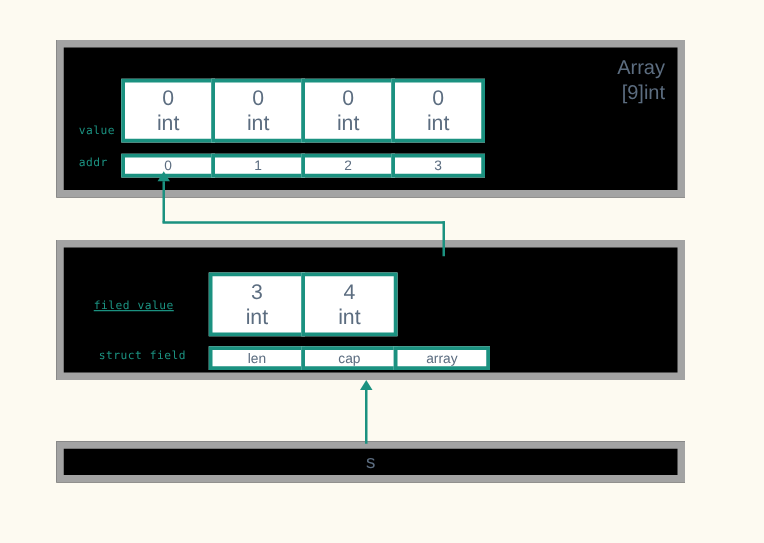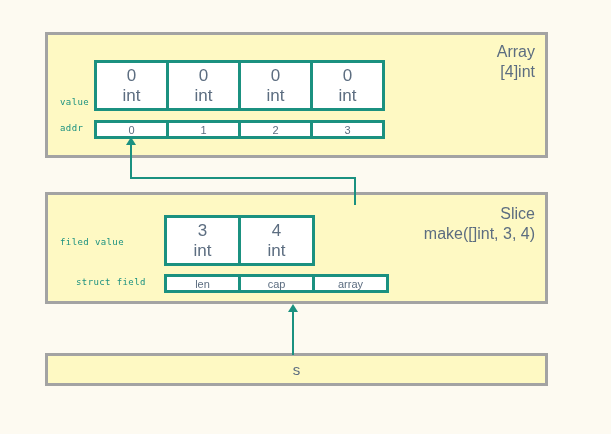--- a/index.html
+++ b/index.html
@@ -17,22 +17,22 @@
   #canvas {
     position: relative;
     width: 611px;
     height: 434px;
   }
 
   
   .outer-box {
     position: absolute;
     box-sizing: border-box;
-    background: #fef9c3;
-    border: 3px solid #a3a3a3;
+    background: #000000;
+    border: 6px solid #a3a3a3;
   }
   #array-box  { left: 45px;  top: 32px;  width: 503px; height: 126px; }
   #slice-box  { left: 45px;  top: 192px; width: 503px; height: 112px; }
   #var-box    { left: 45px;  top: 353px; width: 503px; height: 33px; }
 
   
   .caption {
     position: absolute;
     right: 10px;
     text-align: right;
@@ -140,21 +140,21 @@
 </style>
 </head>
 <body>
 
 <div id="canvas">
 
   <div class="outer-box" id="array-box">
 
     <div class="caption" id="array-caption">
       <div>Array</div>
-      <div>[4]int</div>
+      <div>[9]int</div>
     </div>
 
     <div class="row-label" id="array-value-label" style="left:12px; top:62px;">value</div>
 
     <div class="row-label" id="array-index-label" style="left:12px; top:88px;">addr</div>
 
     <div class="cell-row value-row" style="left:46px; top:25px;">
       <div class="cell">
         <span>0</span>
         <span class="line2">int</span>
@@ -176,26 +176,22 @@
     <div class="cell-row index-row" style="left:46px; top:85px;">
       <div class="cell">0</div>
       <div class="cell">1</div>
       <div class="cell">2</div>
       <div class="cell">3</div>
     </div>
   </div>
 
   <div class="outer-box" id="slice-box">
 
-    <div class="caption" id="slice-caption">
-      <div>Slice</div>
-      <div>make([]int, 3, 4)</div>
-    </div>
-
-    <div class="row-label" id="slice-value-label" style="left:12px; top:42px;">filed value</div>
+
+    <div class="row-label" id="slice-value-label" style="left:24px; top:42px;text-decoration:underline;">filed value</div>
 
     <div class="row-label" id="slice-field-label" style="left:28px; top:82px;">struct field</div>
 
     <div class="cell-row slice-value-row" style="left:116px; top:20px;">
       <div class="cell">
         <span>3</span>
         <span class="line2">int</span>
       </div>
       <div class="cell">
         <span>4</span>

